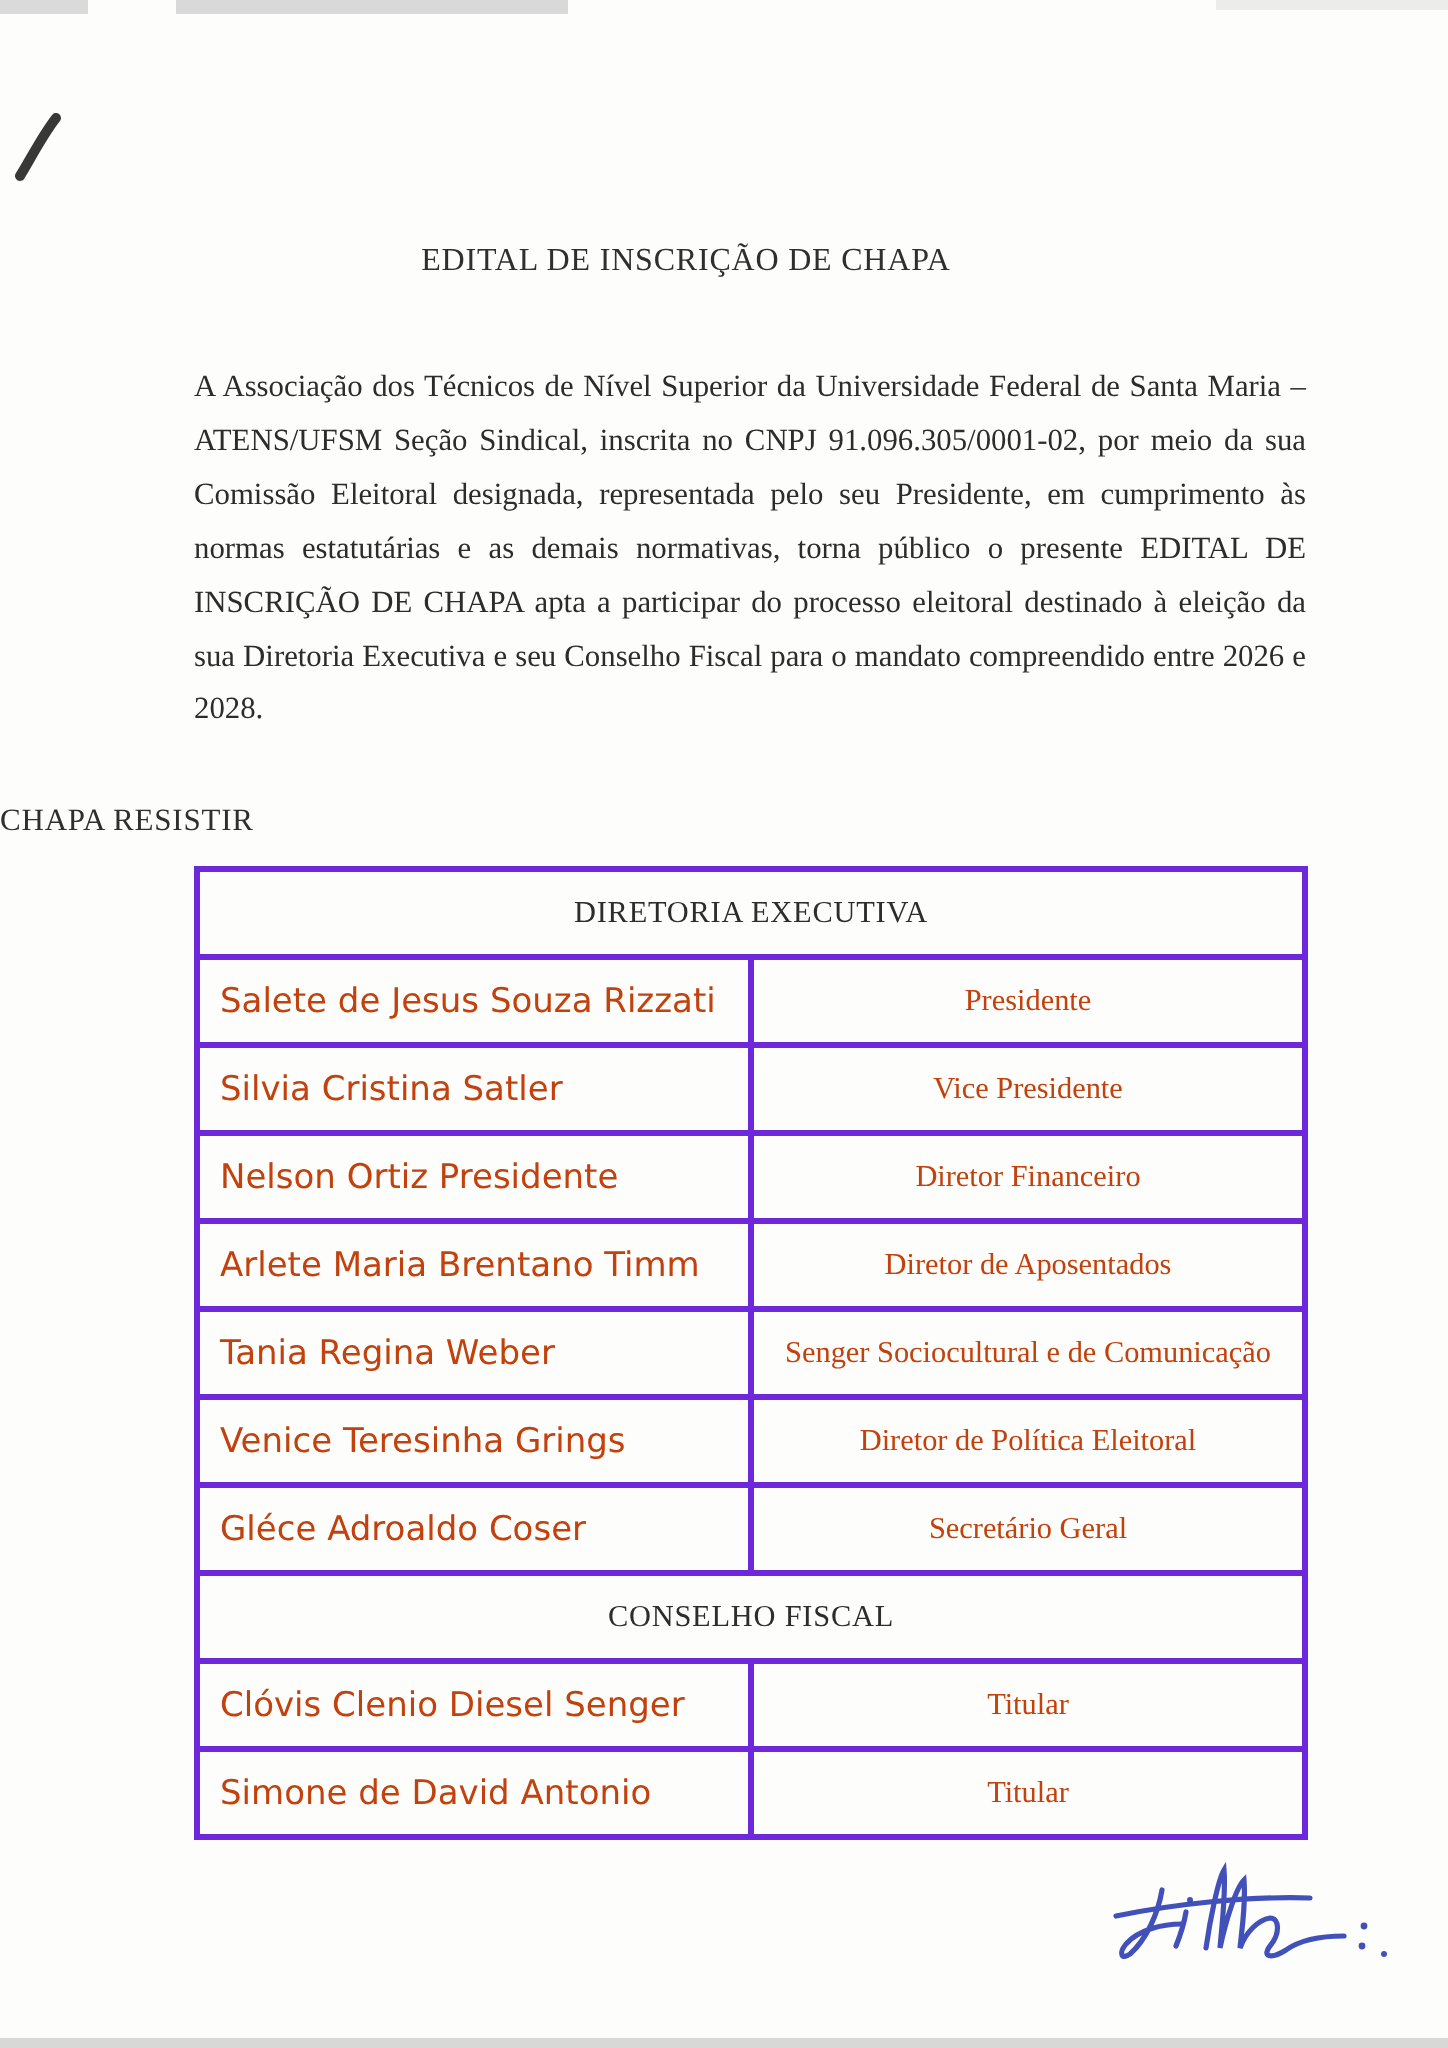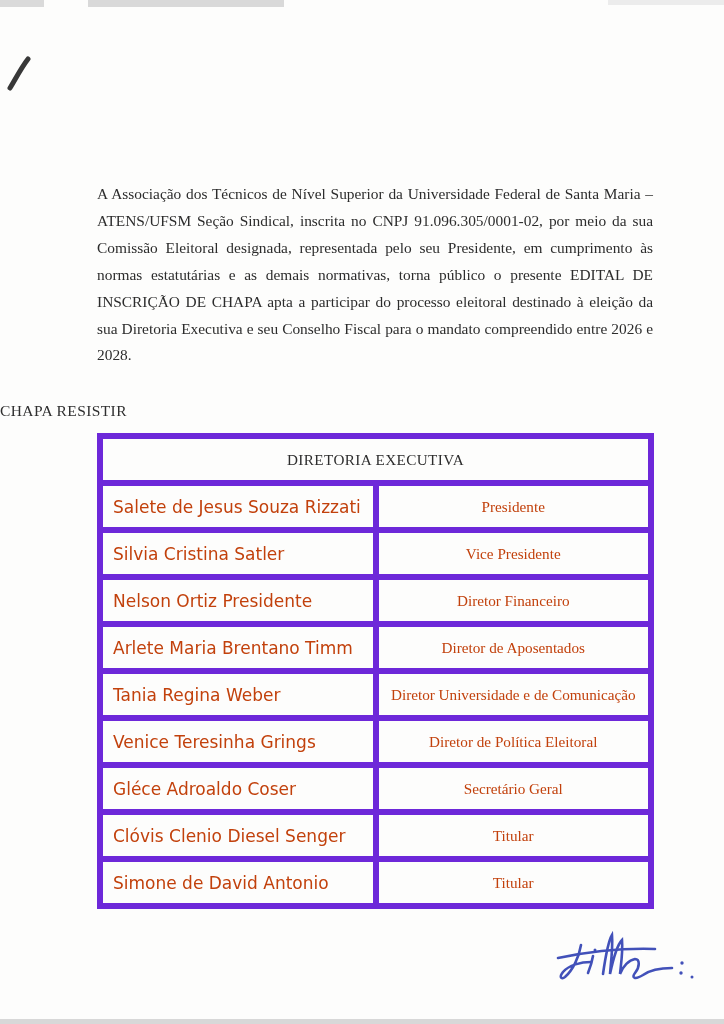--- a/index.html
+++ b/index.html
@@ -40,21 +40,21 @@
     font-size: 15.5px; letter-spacing: 0.4px;
     color: #2f2f2f;
   }
   table.roster {
     position: absolute; top: 433px; left: 97px;
     width: 557px;
     border-collapse: collapse;
     table-layout: fixed;
   }
   table.roster td {
-    border: 6px solid #6d28d9;
+    border: 3px solid #6d28d9;
     height: 39px;
     vertical-align: middle;
     overflow: hidden;
     white-space: nowrap;
   }
   td.cell-name {
     width: 252px;
     padding-left: 10px;
     font-family: "DejaVu Sans", sans-serif;
     font-size: 17px;
@@ -80,20 +80,21 @@
 
   <div class="band band-top-a"></div>
   <div class="band band-top-b"></div>
   <div class="band band-top-c"></div>
   <div class="band band-bottom"></div>
 
   <svg class="ink-mark" width="26" height="36" viewBox="0 0 26 36">
     <path d="M3,32 C8,24 14,12 21,3" stroke="#1c1c1c" stroke-width="5" stroke-linecap="round" fill="none" opacity="0.88"></path>
   </svg>
 
+  <div class="doc-title">EDITAL DE INSCRIÇÃO DE CHAPA</div>
 
   <div class="doc-paragraph">A Associação dos Técnicos de Nível Superior da Universidade Federal de Santa Maria – ATENS/UFSM Seção Sindical, inscrita no CNPJ 91.096.305/0001-02, por meio da sua Comissão Eleitoral designada, representada pelo seu Presidente, em cumprimento às normas estatutárias e as demais normativas, torna público o presente EDITAL DE INSCRIÇÃO DE CHAPA apta a participar do processo eleitoral destinado à eleição da sua Diretoria Executiva e seu Conselho Fiscal para o mandato compreendido entre 2026 e 2028.</div>
 
   <div class="slate-heading">CHAPA RESISTIR</div>
 
   <table class="roster">
     <tbody>
       <tr>
         <td class="cell-section" colspan="2">DIRETORIA EXECUTIVA</td>
       </tr>
@@ -108,29 +109,32 @@
       <tr>
         <td class="cell-name">Nelson Ortiz Presidente</td>
         <td class="cell-role">Diretor Financeiro</td>
       </tr>
       <tr>
         <td class="cell-name">Arlete Maria Brentano Timm</td>
         <td class="cell-role">Diretor de Aposentados</td>
       </tr>
       <tr>
         <td class="cell-name">Tania Regina Weber</td>
-        <td class="cell-role">Diretor Universidade e de Comunicação</td>
+        <td class="cell-role">Senger Sociocultural e de Comunicação</td>
       </tr>
       <tr>
         <td class="cell-name">Venice Teresinha Grings</td>
         <td class="cell-role">Diretor de Política Eleitoral</td>
       </tr>
       <tr>
         <td class="cell-name">Gléce Adroaldo Coser</td>
         <td class="cell-role">Secretário Geral</td>
+      </tr>
+      <tr>
+        <td class="cell-section" colspan="2">CONSELHO FISCAL</td>
       </tr>
       <tr>
         <td class="cell-name">Clóvis Clenio Diesel Senger</td>
         <td class="cell-role">Titular</td>
       </tr>
       <tr>
         <td class="cell-name">Simone de David Antonio</td>
         <td class="cell-role">Titular</td>
       </tr>
     </tbody>

